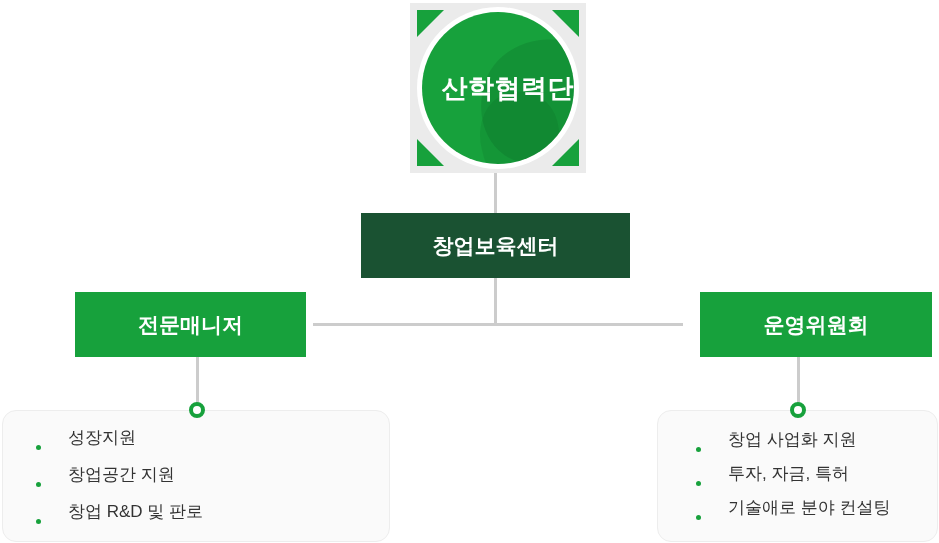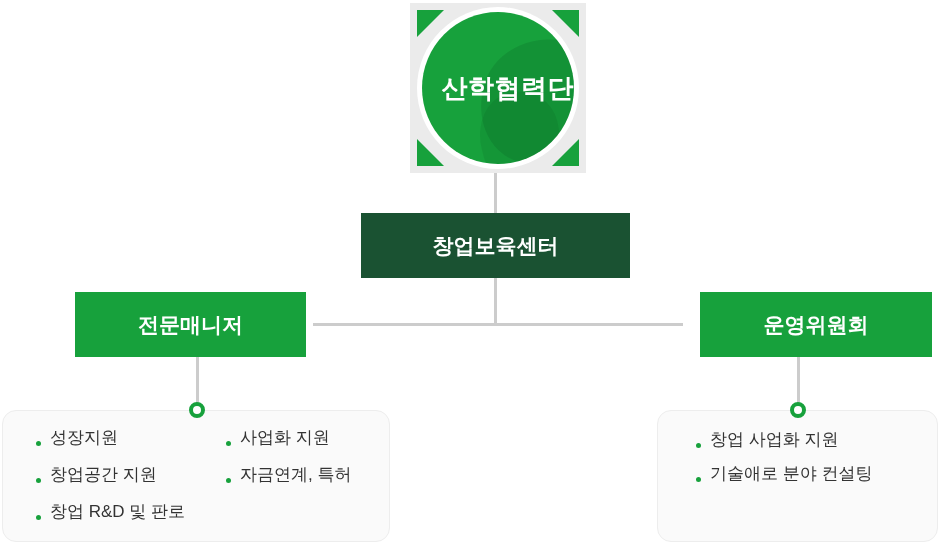--- a/index.html
+++ b/index.html
@@ -95,23 +95,23 @@
     border: 1px solid #ededed;
     border-radius: 14px;
     box-sizing: border-box;
     z-index: 1;
   }
   .panel-left  { left: 2px;   width: 388px; padding: 15px 0 0 33px; display: flex; }
   .panel-right { left: 657px; width: 281px; padding: 17px 8px 0 38px; }
   .panel-col-1 { width: 190px; }
   .panel ul { list-style: none; margin: 0; padding: 0; }
   .panel li {
-    display: flex; align-items: center;
+    display: flex; align-items: flex-end;
     font-size: 17px; font-weight: 500; color: #333333;
-    line-height: 24px; white-space: nowrap;
+    line-height: 24px; white-space: nowrap; gap: 18px;
   }
   .panel-left  li { margin-bottom: 13px; }
   .panel-right li { margin-bottom: 10px; }
   .dot {
     width: 5px; height: 5px; border-radius: 50%;
     background: #17a13c;
     margin: 10px 9px 0 0; flex: none;
   }
 </style>
 </head>
@@ -160,37 +160,31 @@
       </li>
       <li>
         <span class="dot"></span>
         <span>창업공간 지원</span>
       </li>
       <li>
         <span class="dot"></span>
         <span>창업 R&amp;D 및 판로</span>
       </li>
     </ul>
-    <ul class="panel-col-2">
-      <li>
-        <span class="dot"></span>
-        <span>사업화 지원</span>
-      </li>
-      <li>
-        <span class="dot"></span>
-        <span>자금연계, 특허</span>
-      </li>
-    </ul>
   </div>
 
   <div class="panel panel-right">
     <ul>
       <li>
         <span class="dot"></span>
         <span>창업 사업화 지원</span>
+      </li>
+      <li>
+        <span class="dot"></span>
+        <span>투자, 자금, 특허</span>
       </li>
       <li>
         <span class="dot"></span>
         <span>기술애로 분야 컨설팅</span>
       </li>
     </ul>
   </div>
 
 </div>
 

